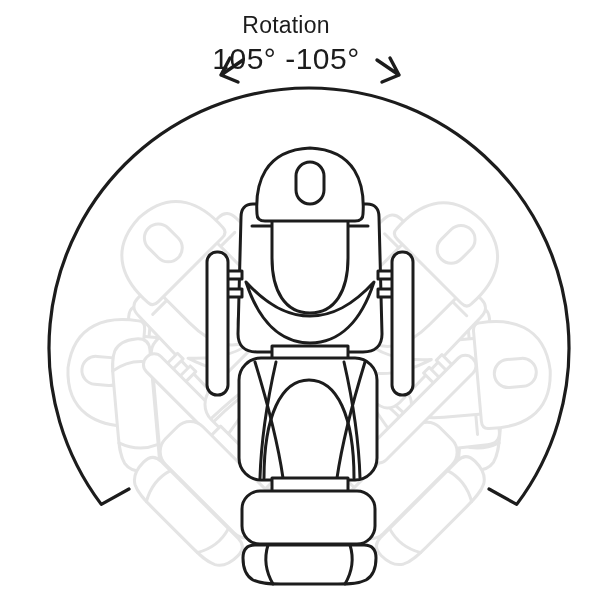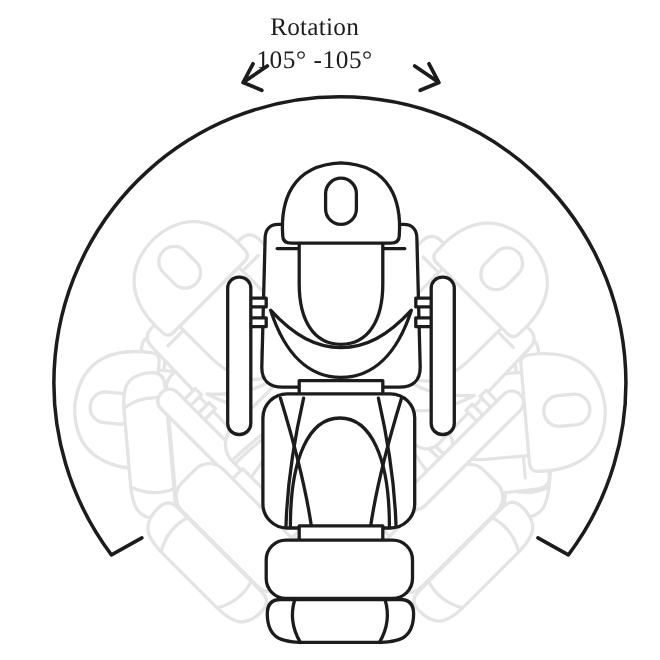--- a/index.html
+++ b/index.html
@@ -1,24 +1,24 @@
 <!DOCTYPE html>
 <html style="--line: #1c1c1c; --ghost: #e4e4e4; --background: #ffffff;"><head>
 <meta charset="utf-8">
 <style>
   html,body{margin:0;padding:0;background:#fff;}
   .stage{
     position:relative;width:572px;height:600px;overflow:hidden;
     background:var(--background,#ffffff);
-    font-family:Liberation Serif, serif;
+    font-family:Liberation Sans, sans-serif;
     color:#111;
   }
   .label-block{position:absolute;left:0;right:0;text-align:center;pointer-events:none;}
   .title{top:12px;font-size:23px;font-weight:500;letter-spacing:.2px;color:var(--line,#1c1c1c);}
-  .range{top:42px;font-size:23px;font-weight:500;letter-spacing:.5px;color:var(--line,#1c1c1c);}
+  .range{top:42px;font-size:30px;font-weight:500;letter-spacing:.5px;color:var(--line,#1c1c1c);}
   svg.diagram{position:absolute;left:0;top:0;}
   .arc-stroke{stroke:var(--line,#1c1c1c);stroke-width:3.2;fill:none;stroke-linecap:round;stroke-linejoin:round;}
   .arrow-stroke{stroke:var(--line,#1c1c1c);stroke-width:3.4;fill:none;stroke-linecap:round;stroke-linejoin:round;}
   use.ghost{color:var(--ghost,#e4e4e4);}
   use.main{color:var(--line,#1c1c1c);}
 </style>
 </head>
 <body>
 
 <div class="stage">

